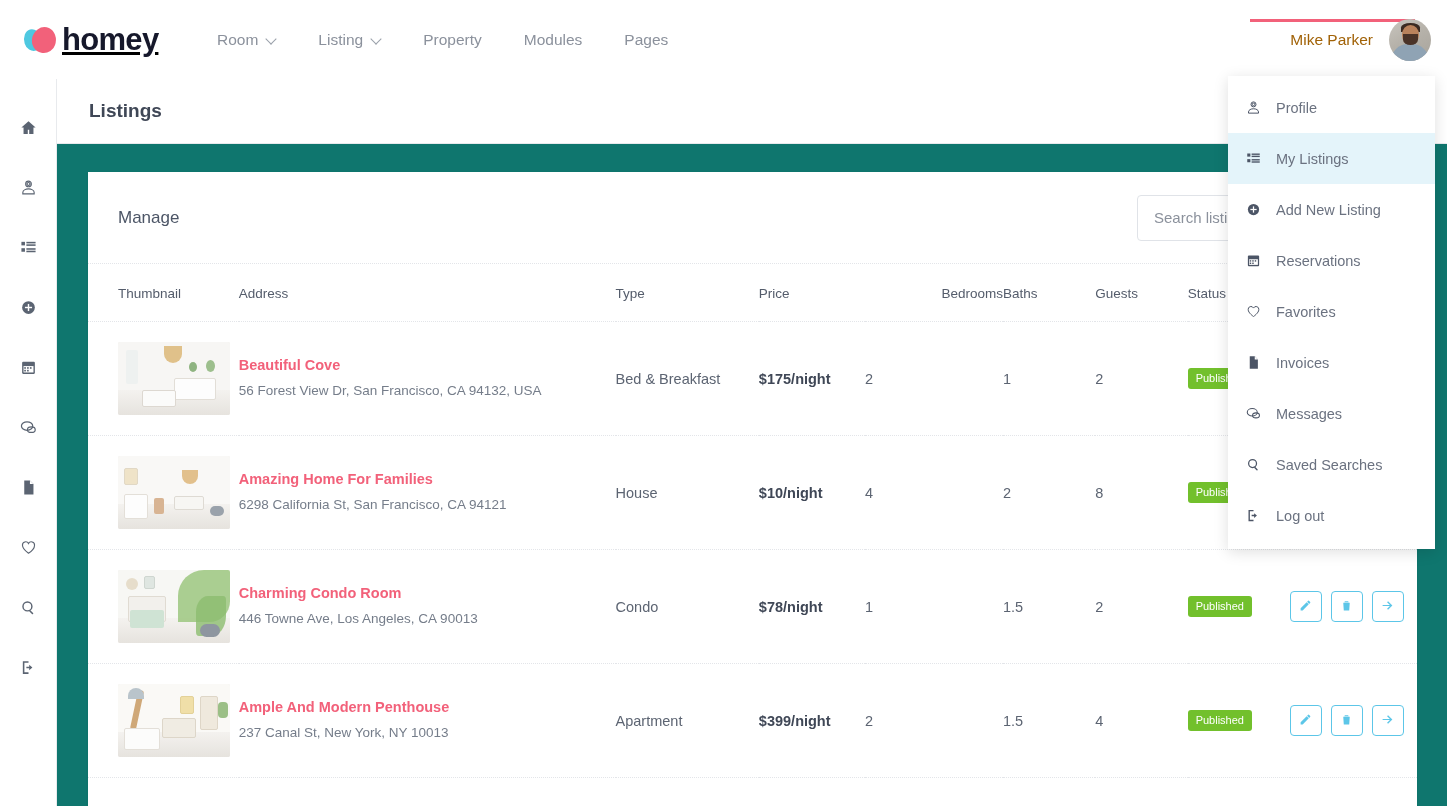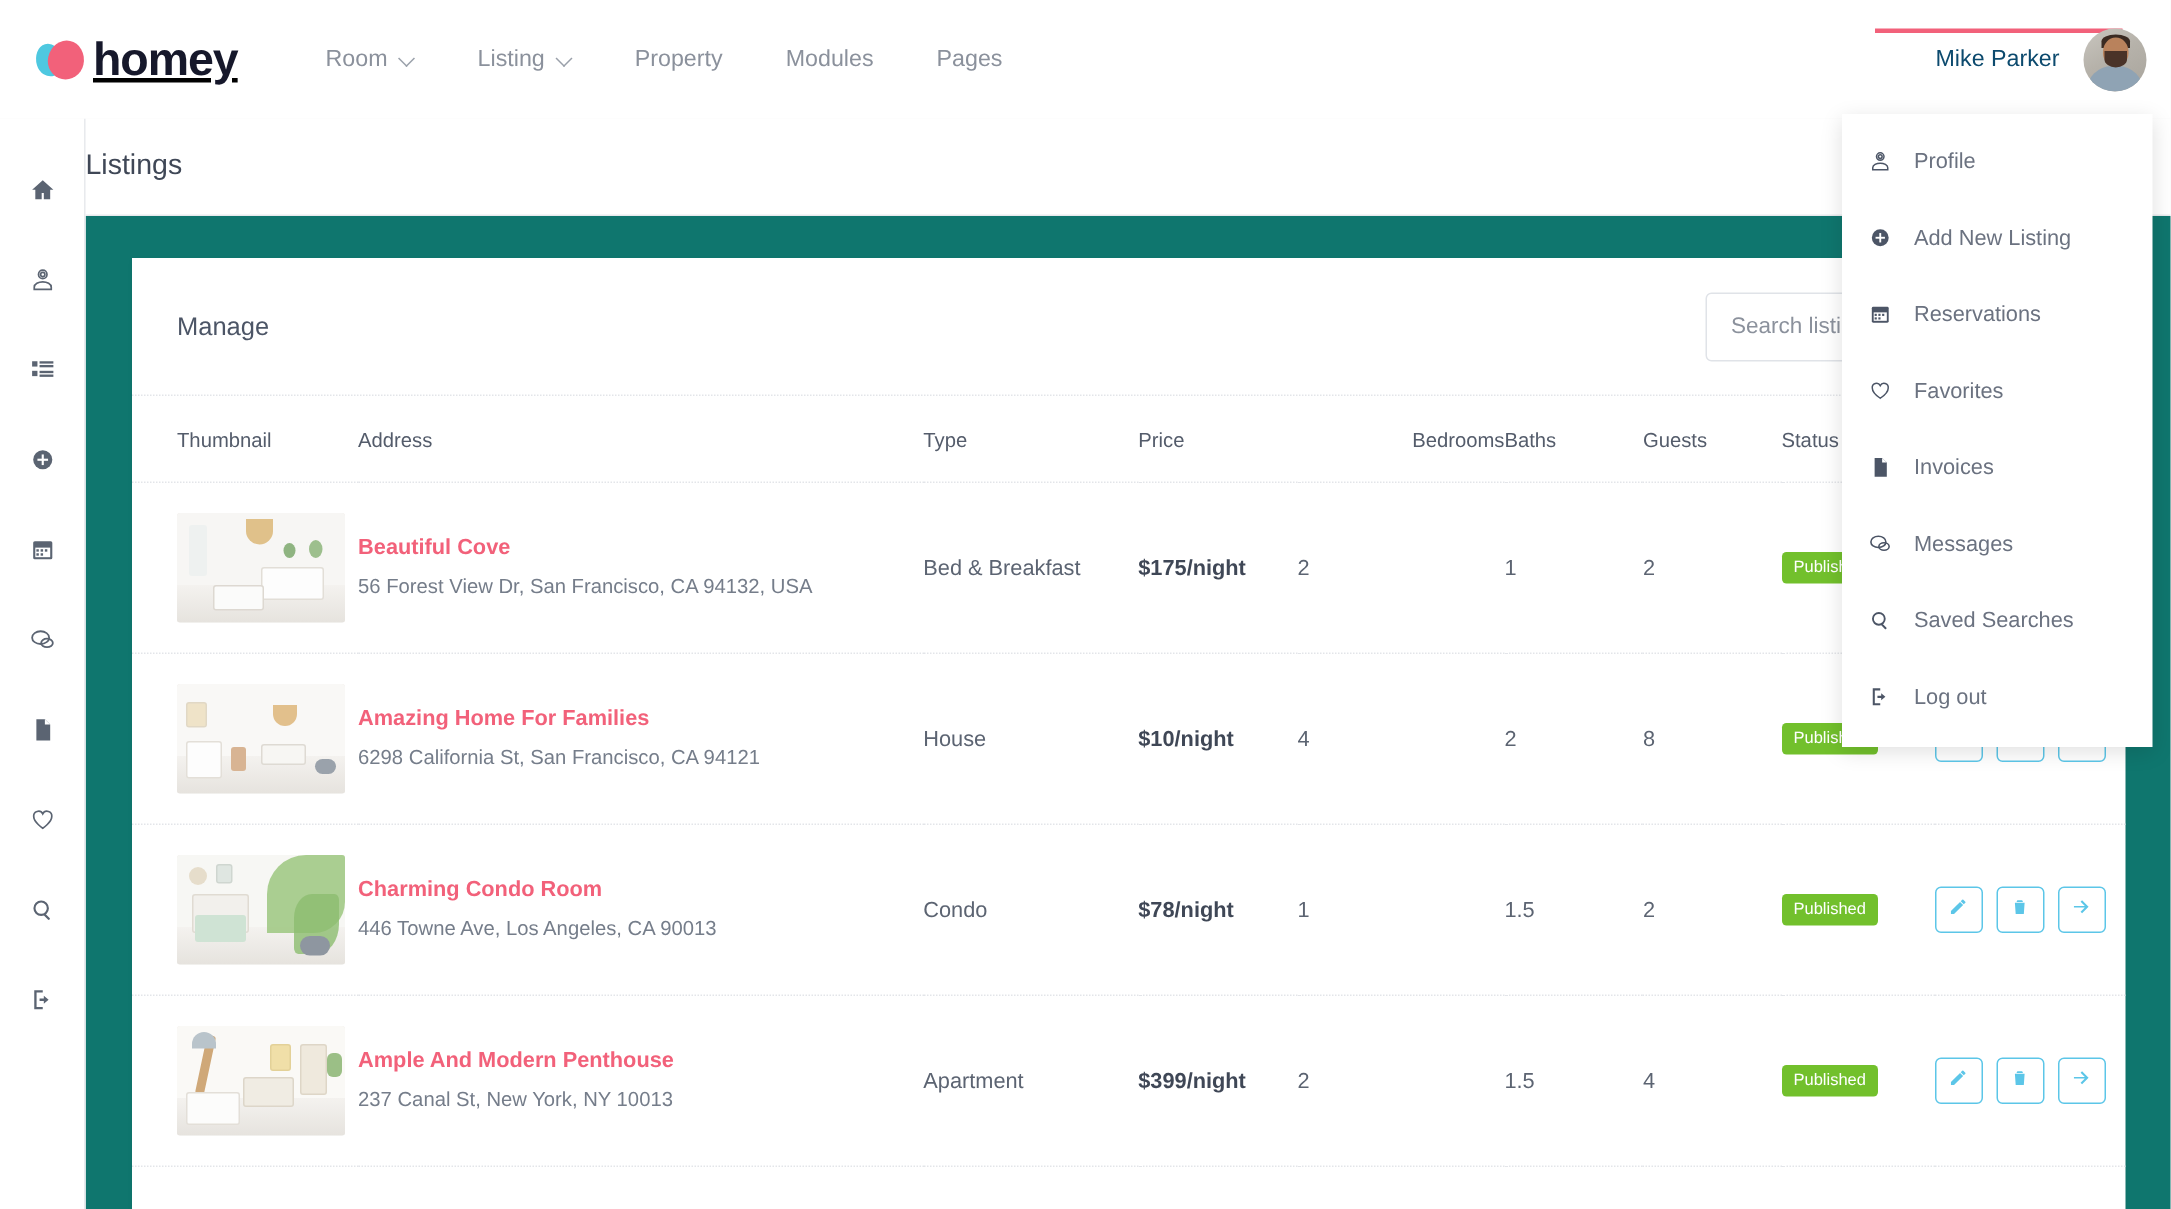--- a/index.html
+++ b/index.html
@@ -52,21 +52,21 @@
   .chev::after {
     content: ""; position: absolute; left: 0; top: 0;
     width: 7px; height: 7px;
     border-right: 1.6px solid #9aa0aa; border-bottom: 1.6px solid #9aa0aa;
     transform: rotate(45deg);
   }
   .nav-right {
     margin-left: auto; display: flex; align-items: center;
     margin-right: 16px; gap: 16px; position: relative;
   }
-  .user-name { font-size: 15.5px; color: #0c4a6e; cursor: pointer; text-align: right; }
+  .user-name { font-size: 15.5px; color: #a16207; cursor: pointer; text-align: right; }
   .avatar {
     width: 42px; height: 42px; border-radius: 50%;
     overflow: hidden; cursor: pointer;
     background: linear-gradient(150deg,#c9c6bf 0%,#b6b2aa 45%,#a8a49c 100%);
     position: relative;
   }
   .avatar .head {
     position: absolute; left: 50%; top: 6px; width: 17px; height: 19px;
     margin-left: -8.5px; border-radius: 50% 50% 46% 46%;
     background: #b9825c;
@@ -104,21 +104,21 @@
   .rail-item svg { width: 17px; height: 17px; fill: #5b6472; }
 
   
   .page-header {
     position: absolute; left: 57px; top: 79px;
     width: 1390px; height: 65px;
     background: #ffffff; border-bottom: 1px solid #e8eaed;
     display: flex; align-items: center; z-index: 10;
   }
   .page-title {
-    font-size: 19px; color: #3f4756; font-weight: normal;
+    margin-left: 32px; font-size: 19px; color: #3f4756; font-weight: bold;
   }
 
   
   .main {
     position: absolute; left: 57px; top: 144px;
     width: 1390px; height: 662px;
     background: #0f766e; overflow: hidden;
   }
   .card {
     position: absolute; left: 31px; top: 28px;
@@ -545,20 +545,33 @@
 
 <div class="dropdown">
   <div class="dd-item">
     <span class="dd-ico">
         <svg viewBox="0 0 24 24">
           <path d="M12 3a4 4 0 100 8 4 4 0 000-8zm0 2a2 2 0 110 4 2 2 0 010-4zM4 21v-2c0-3 4-5 8-5s8 2 8 5v2z" fill="none" stroke="#4c5566" stroke-width="1.6"></path>
         </svg>
       </span>
     <span>Profile</span>
   </div>
+  <div class="dd-item active">
+    <span class="dd-ico">
+        <svg viewBox="0 0 24 24">
+          <rect x="2" y="4" width="5" height="5"></rect>
+          <rect x="2" y="13" width="5" height="5"></rect>
+          <rect x="9" y="4" width="13" height="2.2"></rect>
+          <rect x="9" y="7.5" width="13" height="2.2"></rect>
+          <rect x="9" y="13" width="13" height="2.2"></rect>
+          <rect x="9" y="16.5" width="13" height="2.2"></rect>
+        </svg>
+      </span>
+    <span>My Listings</span>
+  </div>
   <div class="dd-item">
     <span class="dd-ico">
         <svg viewBox="0 0 24 24">
           <circle cx="12" cy="12" r="9"></circle>
           <rect x="11" y="7" width="2" height="10" fill="#fff"></rect>
           <rect x="7" y="11" width="10" height="2" fill="#fff"></rect>
         </svg>
       </span>
     <span>Add New Listing</span>
   </div>

